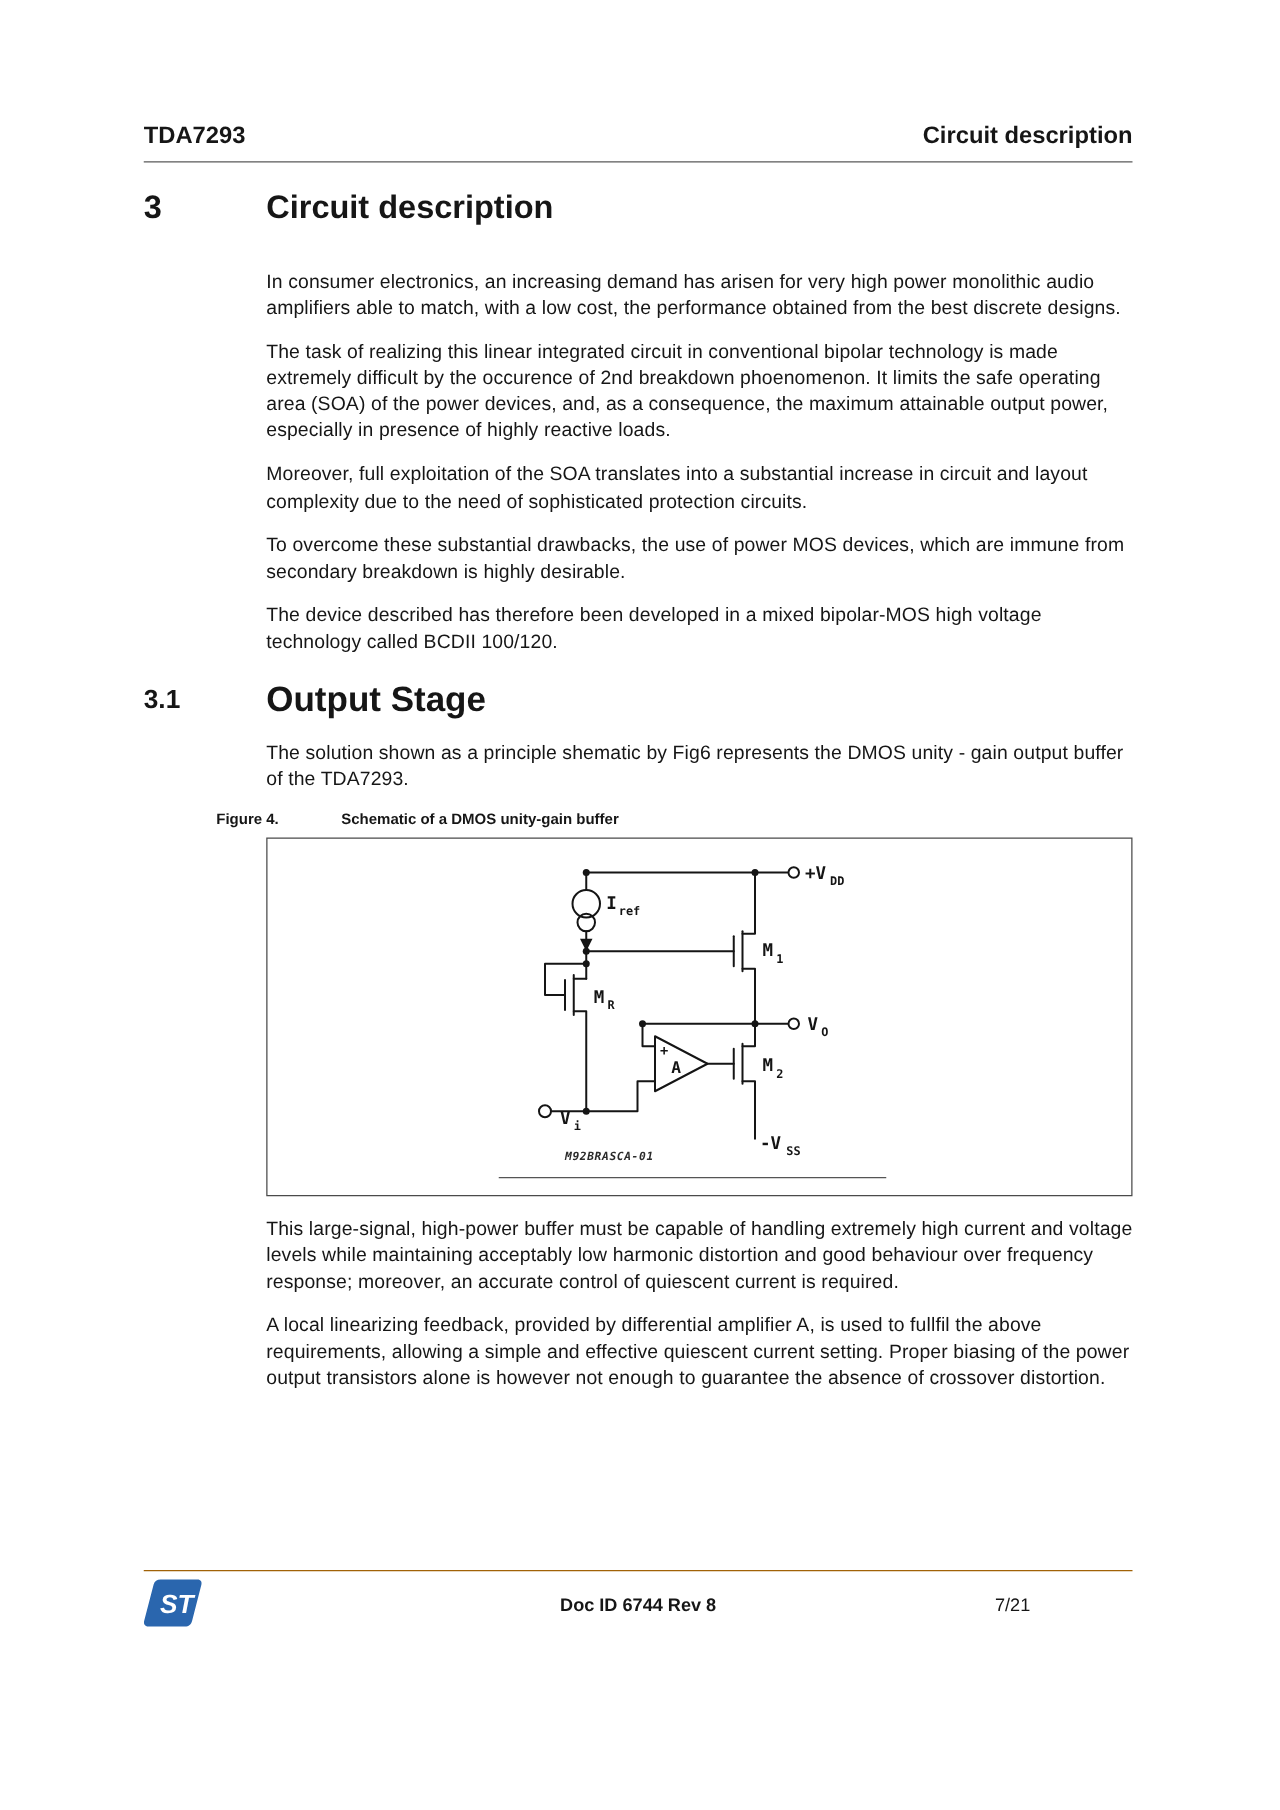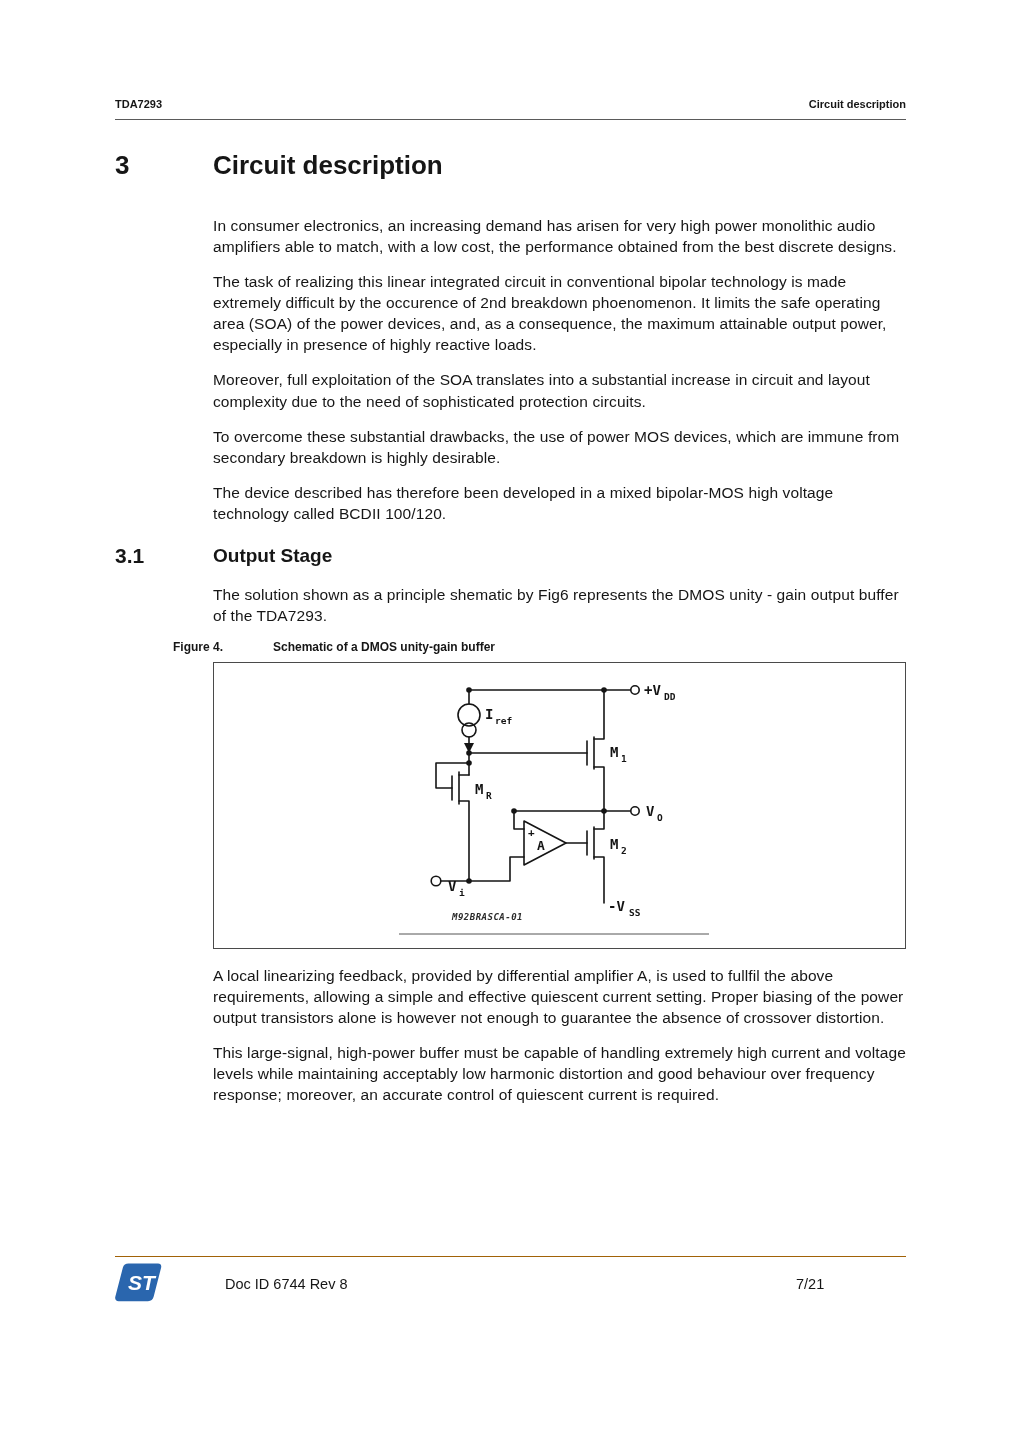--- a/index.html
+++ b/index.html
@@ -4,31 +4,31 @@
 <style>
   html,body{margin:0;padding:0;background:#ffffff;}
   .page{
     position:relative;width:1024px;height:1448px;background:#fff;
     font-family:"Liberation Sans",sans-serif;color:#161616;overflow:hidden;
   }
   
   .header{
     position:absolute;top:98px;left:115px;width:791px;
     display:flex;justify-content:space-between;align-items:flex-end;
-    font-size:11px;font-weight:bold;
+    font-size:19px;font-weight:bold;
     border-bottom:1px solid #5a5a5a;padding-bottom:9px;
   }
   
   .content{position:absolute;top:150px;left:115px;width:792px;}
   .h1row{display:flex;align-items:baseline;margin-bottom:34px;}
   .h1row .hnum{width:98px;font-size:26px;font-weight:bold;}
   .h1row .htitle{font-size:26px;font-weight:bold;}
   .h2row{display:flex;align-items:center;margin-top:20px;margin-bottom:16px;}
   .h2row .hnum{width:98px;font-size:21px;font-weight:bold;}
-  .h2row .htitle{font-size:19px;font-weight:bold;}
+  .h2row .htitle{font-size:28px;font-weight:bold;}
   p.body{
     margin:0 0 14px 98px;width:694px;
     font-size:15.5px;line-height:1.36;letter-spacing:0.1px;
   }
   .figcaption-row{display:flex;margin:10px 0 8px 58px;font-size:12px;font-weight:bold;}
   .figcaption-row .figlabel{width:100px;}
   .figure-box{
     margin-left:98px;width:691px;height:285px;border:1px solid #4a4a4a;
     position:relative;margin-bottom:16px;background:#fff;
   }
@@ -38,21 +38,21 @@
   .schem-a{font-family:"DejaVu Sans Mono",monospace;font-size:13px;fill:#141414;font-weight:bold;}
   .schem-plus{font-family:"DejaVu Sans Mono",monospace;font-size:11px;fill:#141414;font-weight:bold;}
   .schem-wm{font-family:"DejaVu Sans Mono",monospace;font-size:9px;font-style:italic;font-weight:bold;fill:#2b2b2b;letter-spacing:0.5px;}
   
   .footer{
     position:absolute;top:1256px;left:115px;width:791px;
     border-top:1px solid #a16207;padding-top:5px;
     display:flex;align-items:center;font-size:14.5px;
   }
   .footer .fleft{width:110px;}
-  .footer .fcenter{flex:1;}
+  .footer .fcenter{flex:1;text-align:center;font-weight:bold;}
   .footer .fright{width:110px;text-align:left;}
   .stlogo-text{
     font-family:"Liberation Sans",sans-serif;font-weight:bold;font-style:italic;
     font-size:21px;fill:#ffffff;
   }
 </style>
 </head>
 <body>
 
 <div class="page">
@@ -160,22 +160,22 @@
         <text class="schem-lab" x="234" y="228">V</text>
         <text class="schem-sub" x="245" y="233">i</text>
         <text class="schem-lab" x="394" y="248">-V</text>
         <text class="schem-sub" x="415" y="253">SS</text>
         <text class="schem-wm" x="238" y="257">M92BRASCA-01</text>
 
         <path d="M185,271 H495" stroke="#555" stroke-width="1"></path>
       </svg>
     </div>
 
+    <p class="body">This large-signal, high-power buffer must be capable of handling extremely high current and voltage levels while maintaining acceptably low harmonic distortion and good behaviour over frequency response; moreover, an accurate control of quiescent current is required.</p>
     <p class="body">A local linearizing feedback, provided by differential amplifier A, is used to fullfil the above requirements, allowing a simple and effective quiescent current setting. Proper biasing of the power output transistors alone is however not enough to guarantee the absence of crossover distortion.</p>
-    <p class="body">This large-signal, high-power buffer must be capable of handling extremely high current and voltage levels while maintaining acceptably low harmonic distortion and good behaviour over frequency response; moreover, an accurate control of quiescent current is required.</p>
 
   </div>
 
   <div class="footer">
     <span class="fleft">
       <svg width="47" height="41" viewBox="0 0 47 41">
         <path d="M13.5 1.5 L43 1.5 C45.6 1.5 46.7 3.4 46.1 5.7 L38.7 34.5 C38 37.3 36 39.2 33 39.2 L3.6 39.2 C1.1 39.2 -0.3 37.2 0.3 34.8 L7.9 5.5 C8.6 2.9 10.6 1.5 13.5 1.5 Z" fill="#2a66ae"></path>
         <text class="stlogo-text" x="13" y="28">ST</text>
       </svg>
     </span>

